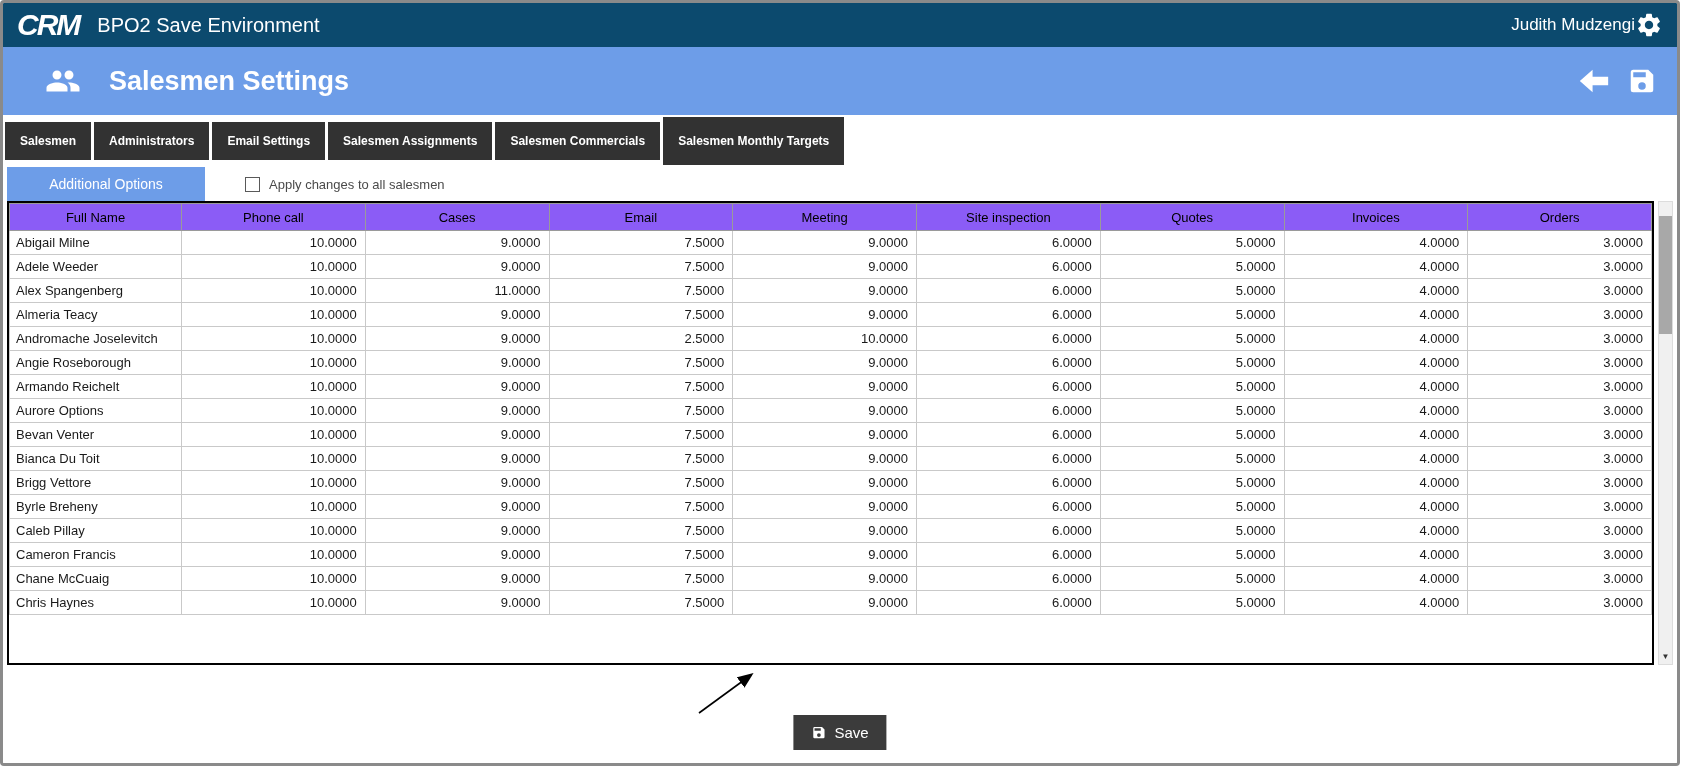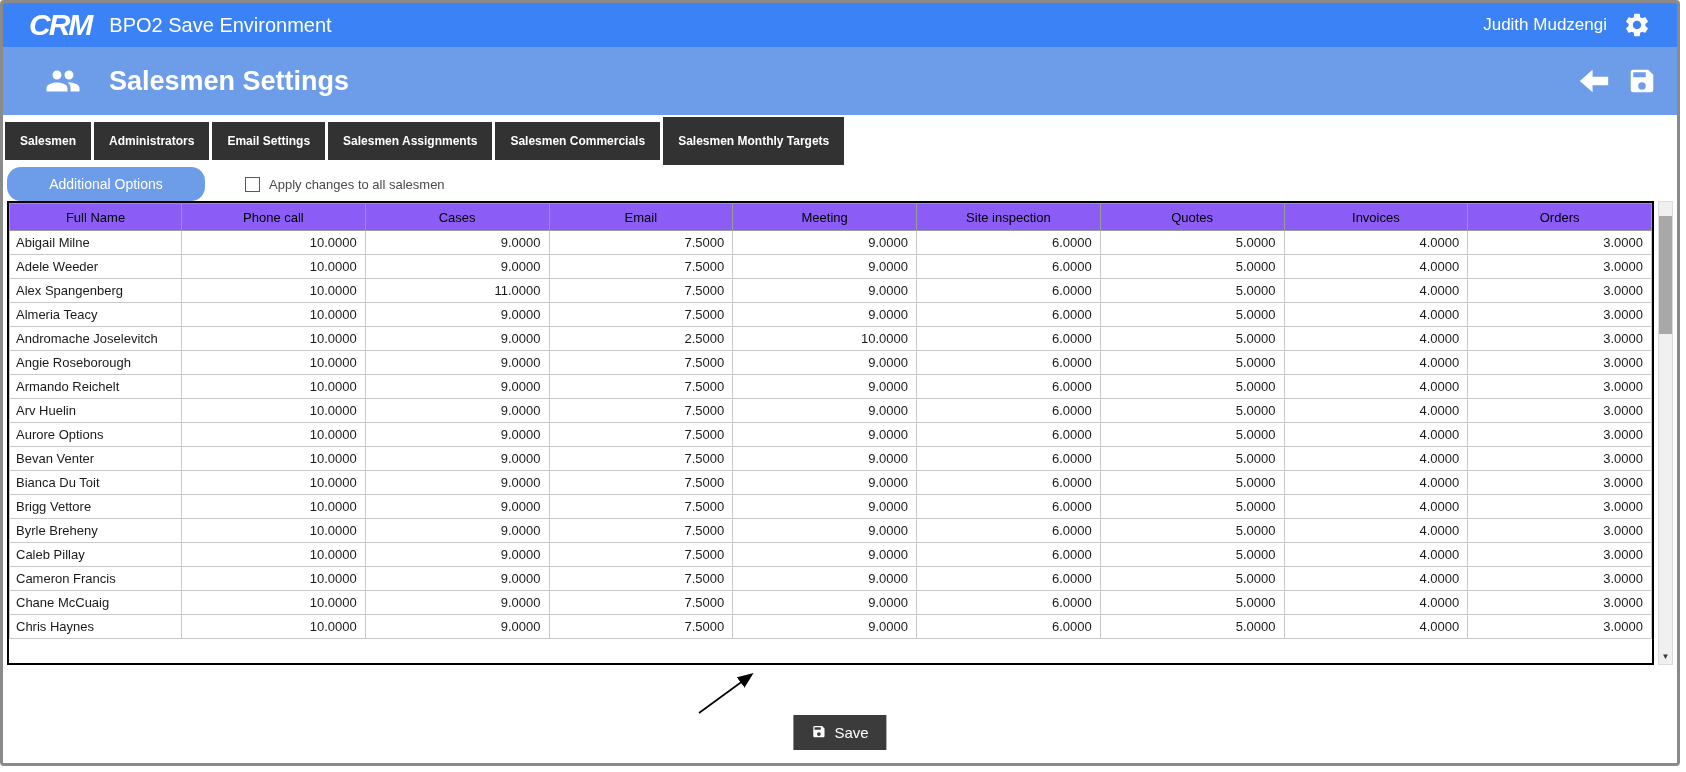--- a/index.html
+++ b/index.html
@@ -4,49 +4,49 @@
 <style>
   * { margin:0; padding:0; box-sizing:border-box; }
   html,body { background:#fff; }
   body { font-family:"Liberation Sans", sans-serif; }
   .page{
     width:1680px; height:766px; border:3px solid #8a8a8a; border-radius:4px;
     background:#fff; position:relative; overflow:hidden;
   }
   
   .topbar{
-    height:44px; background:#3b82f6; display:flex; align-items:center; padding:0 26px;
+    height:44px; background:#0c4a6e; display:flex; align-items:center; padding:0 14px;
   }
   .logo{
     color:#fff; font-weight:bold; font-style:italic; font-size:30px; letter-spacing:-2px;
   }
   .env{ color:#fff; font-size:20px; margin-left:18px; }
   .spacer{ flex:1; }
-  .user{ color:#fff; font-size:17px; margin-right:16px; }
+  .user{ color:#fff; font-size:17px; }
   .icon-btn{ display:inline-flex; align-items:center; cursor:pointer; }
   
   .bluebar{
     height:68px; background:#6d9de8; display:flex; align-items:center; padding:0 20px 0 26px;
   }
   .bluebar h1{ color:#fff; font-size:27px; font-weight:bold; margin-left:28px; }
   .bluebar .icon-btn{ margin-left:16px; }
   
   .tabs{
     height:52px; display:flex; align-items:center; gap:3px; padding-left:2px; background:#fff;
   }
   .tab{
     background:#323232; color:#fff; font-size:12px; font-weight:bold;
     height:38px; display:flex; align-items:center; padding:0 15px; cursor:pointer; white-space:nowrap;
   }
   .tab.active{ height:48px; }
   
   .options-row{ height:34px; display:flex; align-items:center; margin-left:4px; }
   .options-tab{
     width:198px; height:34px; background:#6d9de8; color:#fff; font-size:14px;
-    display:flex; align-items:center; justify-content:center; cursor:pointer;border-radius:14px;
+    display:flex; align-items:center; justify-content:center; cursor:pointer;
   }
   .checkbox{
     width:15px; height:15px; border:1px solid #595959; background:#fff; margin-left:40px; display:inline-block; cursor:pointer;
   }
   .cb-label{ font-size:13px; color:#4a4a4a; margin-left:9px; }
   
   .grid-wrap{ height:464px; display:flex; margin:0 4px; }
   .grid{ flex:1; border:2px solid #000; background:#fff; overflow:hidden; }
   table{ width:100%; border-collapse:collapse; table-layout:fixed; }
   th{
@@ -68,21 +68,21 @@
   .sb-down{
     position:absolute; left:0; bottom:0; width:100%; height:15px; background:#f0f0f0;
     color:#333; font-size:8px; display:flex; align-items:center; justify-content:center; cursor:pointer;
   }
   
   .bottom{ position:relative; height:104px; background:#fff; }
   .annot{ position:absolute; left:688px; top:2px; }
   .save-btn{
     position:absolute; left:50%; top:50px; transform:translateX(-50%);
     background:#3b3b3b; color:#fff; border:none; font-family:"Liberation Sans", sans-serif;
-    font-size:15px; padding:9px 18px; display:flex; align-items:flex-start; gap:8px; cursor:pointer;
+    font-size:15px; padding:9px 18px; display:flex; align-items:center; gap:8px; cursor:pointer;
   }
   svg{ display:block; }
 </style>
 </head>
 <body>
 
 <div class="page">
 
   <header class="topbar">
     <span class="logo">CRM</span>
@@ -219,31 +219,20 @@
               <td class="num">10.0000</td>
               <td class="num">9.0000</td>
               <td class="num">7.5000</td>
               <td class="num">9.0000</td>
               <td class="num">6.0000</td>
               <td class="num">5.0000</td>
               <td class="num">4.0000</td>
               <td class="num">3.0000</td>
             </tr>
             <tr>
-              <td class="name">Arv Huelin</td>
-              <td class="num">10.0000</td>
-              <td class="num">9.0000</td>
-              <td class="num">7.5000</td>
-              <td class="num">9.0000</td>
-              <td class="num">6.0000</td>
-              <td class="num">5.0000</td>
-              <td class="num">4.0000</td>
-              <td class="num">3.0000</td>
-            </tr>
-            <tr>
               <td class="name">Aurore Options</td>
               <td class="num">10.0000</td>
               <td class="num">9.0000</td>
               <td class="num">7.5000</td>
               <td class="num">9.0000</td>
               <td class="num">6.0000</td>
               <td class="num">5.0000</td>
               <td class="num">4.0000</td>
               <td class="num">3.0000</td>
             </tr>

